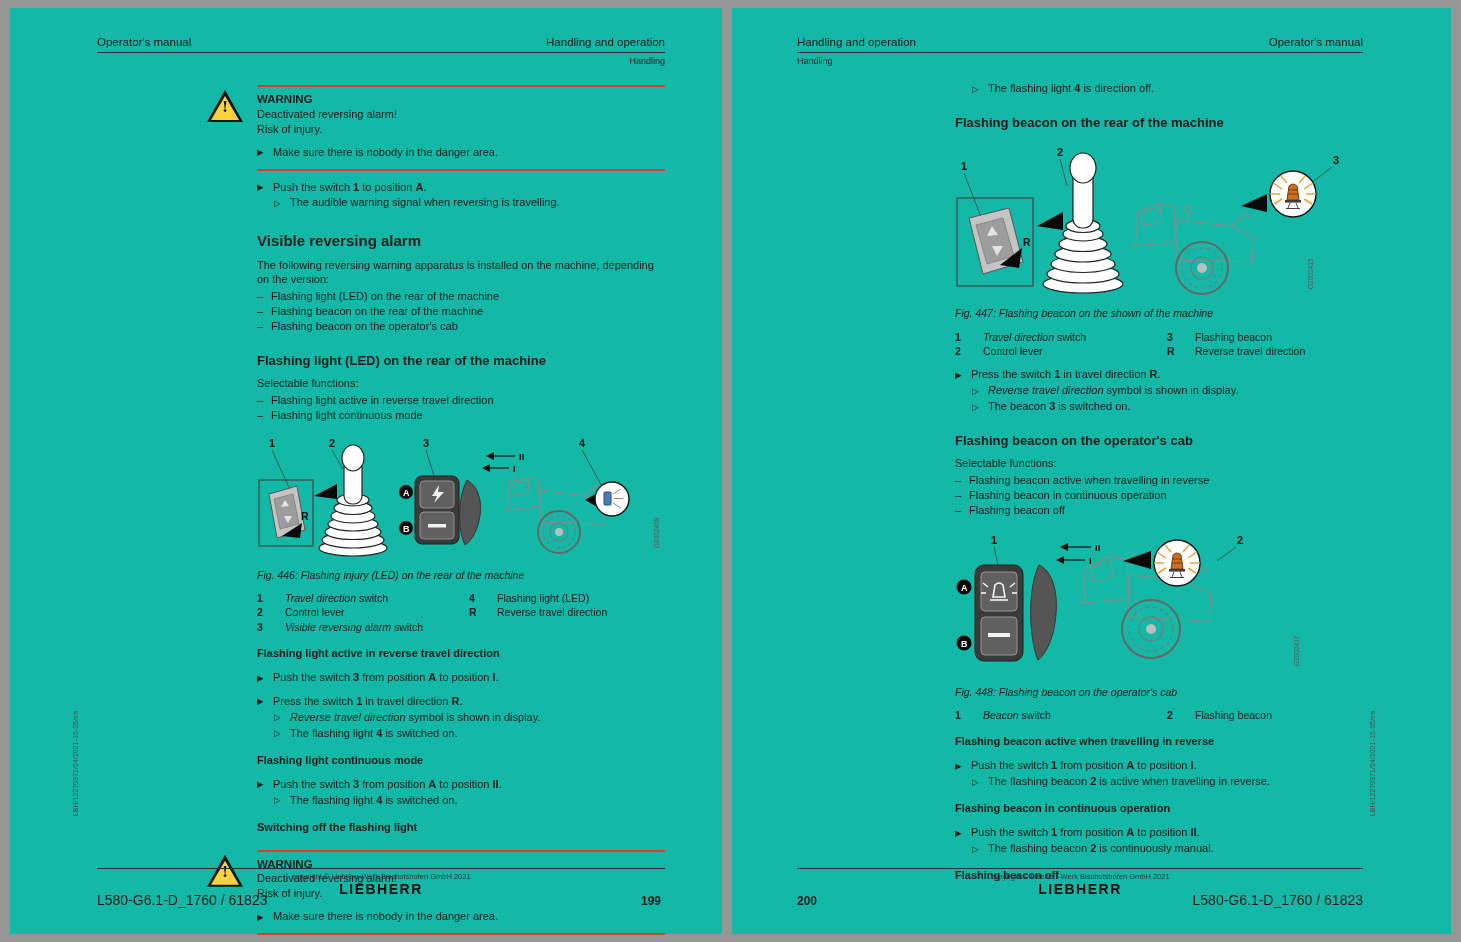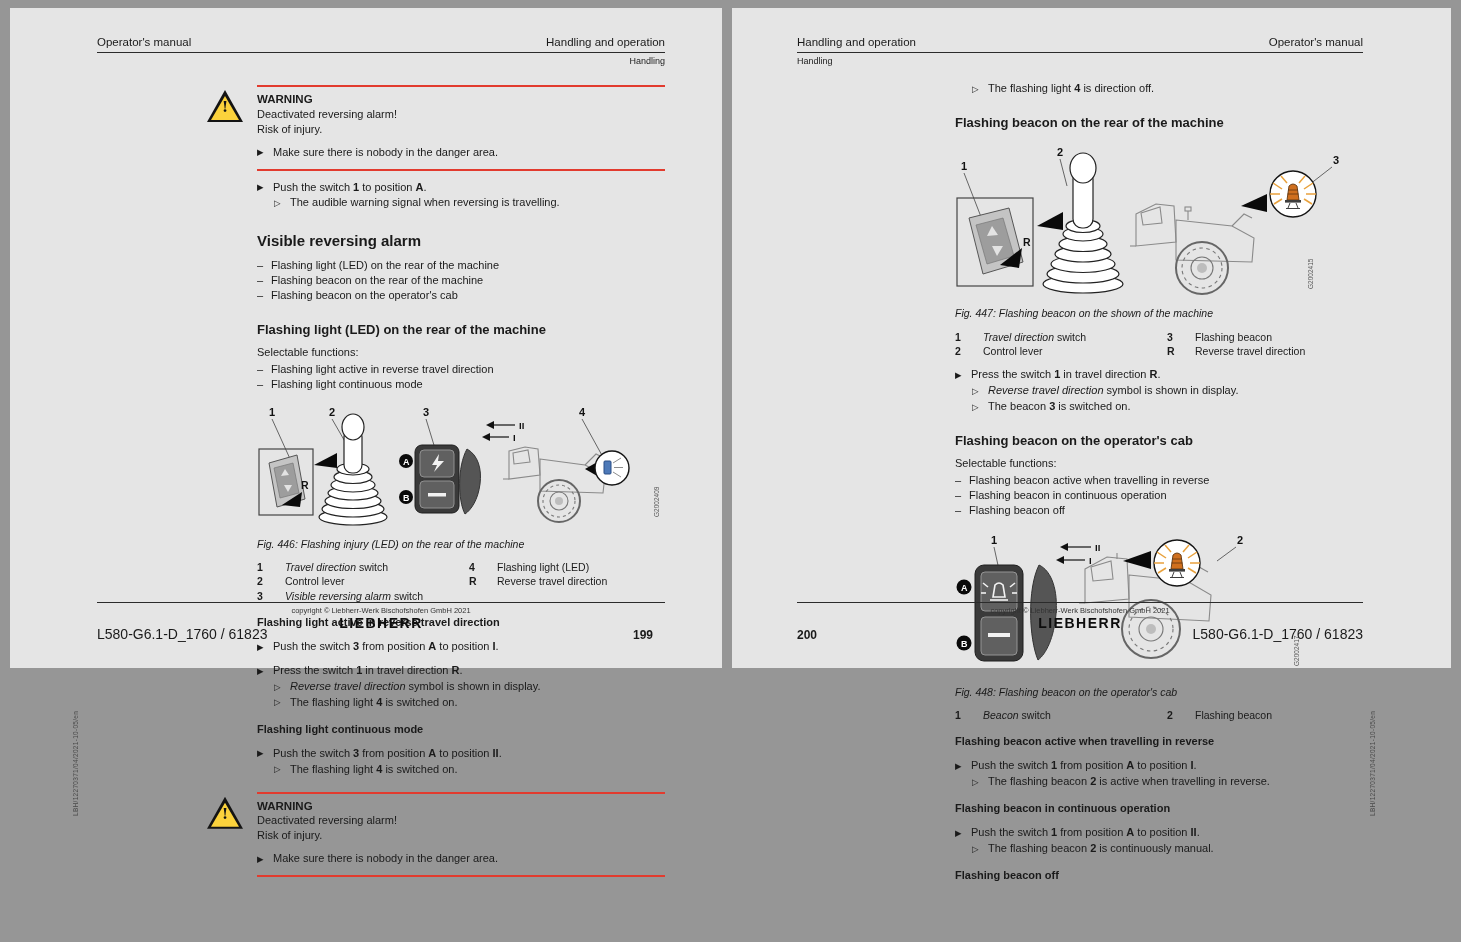--- a/index.html
+++ b/index.html
@@ -1,18 +1,18 @@
 <!DOCTYPE html>
 <html><head>
 <meta charset="utf-8">
 <style>
   html,body{margin:0;padding:0;background:#6e6e6e;}
   .canvas{position:relative;width:1461px;height:942px;background:#969696;overflow:hidden;
           font-family:"Liberation Sans","DejaVu Sans",sans-serif;color:#1a1a1a;}
-  .page{position:absolute;top:8px;height:660px;background:#e5e5e5;}
+  .page{position:absolute;top:8px;height:926px;background:#14b8a6;}
   .page.left{left:10px;width:712px;}
   .page.right{left:732px;width:719px;}
 
   
   .pg-header{position:absolute;top:28px;font-size:11.5px;}
   .hdr-row{display:flex;justify-content:space-between;padding-bottom:4px;border-bottom:1.5px solid #2b2b2b;}
   .hdr-sub{font-size:9px;margin-top:3px;color:#222;}
   .pg-footer{position:absolute;bottom:24px;height:42px;}
   .foot-rule{border-top:1px solid #2b2b2b;margin-bottom:3px;}
   .foot-copy{text-align:center;font-size:7.5px;color:#333;}
@@ -97,20 +97,21 @@
           </div>
           <div class="action">
             <span class="m">▶</span>
             <span class="t"><span class="seg">Push the switch </span><span class="seg b">1</span><span class="seg"> to position </span><span class="seg b">A</span><span class="seg">.</span></span>
           </div>
           <div class="result">
             <span class="m">▷</span>
             <span class="t"><span class="seg">The audible warning signal when reversing is travelling.</span></span>
           </div>
           <div class="h2">Visible reversing alarm</div>
+          <div class="p">The following reversing warning apparatus is installed on the machine, depending on the version:</div>
           <div class="dash-list">
             <div class="dash-row">
               <span class="dash-m">–</span>
               <span class="dash-t">Flashing light (LED) on the rear of the machine</span>
             </div>
             <div class="dash-row">
               <span class="dash-m">–</span>
               <span class="dash-t">Flashing beacon on the rear of the machine</span>
             </div>
             <div class="dash-row">
@@ -261,20 +262,21 @@
           </div>
           <div class="h4">Flashing light continuous mode</div>
           <div class="action">
             <span class="m">▶</span>
             <span class="t"><span class="seg">Push the switch </span><span class="seg b">3</span><span class="seg"> from position </span><span class="seg b">A</span><span class="seg"> to position </span><span class="seg b">II</span><span class="seg">.</span></span>
           </div>
           <div class="result">
             <span class="m">▷</span>
             <span class="t"><span class="seg">The flashing light </span><span class="seg b">4</span><span class="seg"> is switched on.</span></span>
           </div>
+          <div class="h4">Switching off the flashing light</div>
           <div class="warning">
             <div class="warn-icon">
               <div class="tri-outer"></div>
               <div class="tri-inner"></div>
               <span class="tri-bang">!</span>
             </div>
             <div class="warn-title">WARNING</div>
             <div class="warn-line">Deactivated reversing alarm!</div>
             <div class="warn-line">Risk of injury.</div>
             <div class="action">
@@ -283,21 +285,21 @@
             </div>
           </div>
         </div>
     </div>
 
     <div class="pg-footer" style="left:87px;width:568px;">
       <div class="foot-rule"></div>
       <div class="foot-copy">copyright © Liebherr-Werk Bischofshofen GmbH 2021</div>
       <div class="foot-logo">LIEBHERR</div>
       <span class="foot-docid" style="left:0;">L580-G6.1-D_1760 / 61823</span>
-      <span class="foot-page" style="right:12px;">199</span>
+      <span class="foot-page" style="right:4px;">199</span>
     </div>
     <div class="side-code" style="left:62px;top:808px;">LBH/12270371/04/2021-10-05/en</div>
   </div>
 
   <div class="page right">
     <div class="pg-header" style="left:65px;width:566px;">
       <div class="hdr-row">
         <span>Handling and operation</span>
         <span>Operator's manual</span>
       </div>

